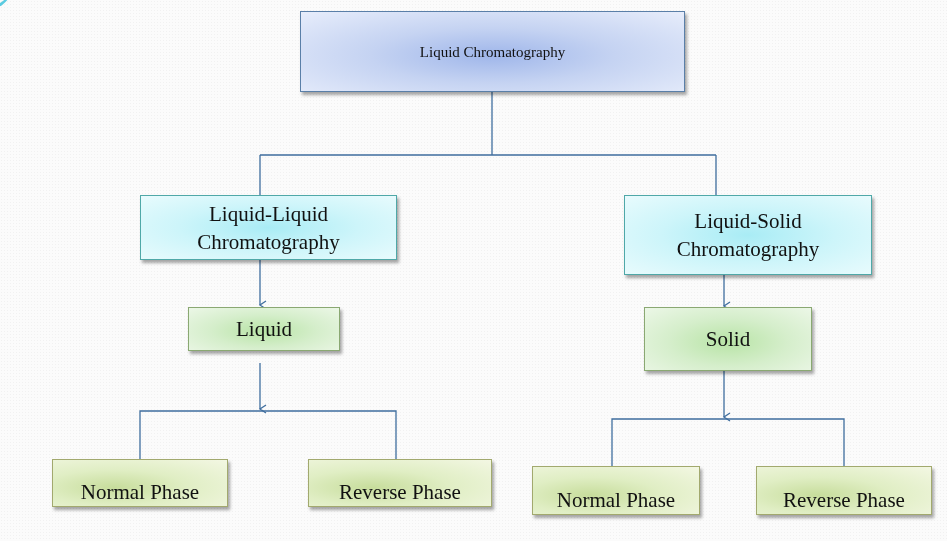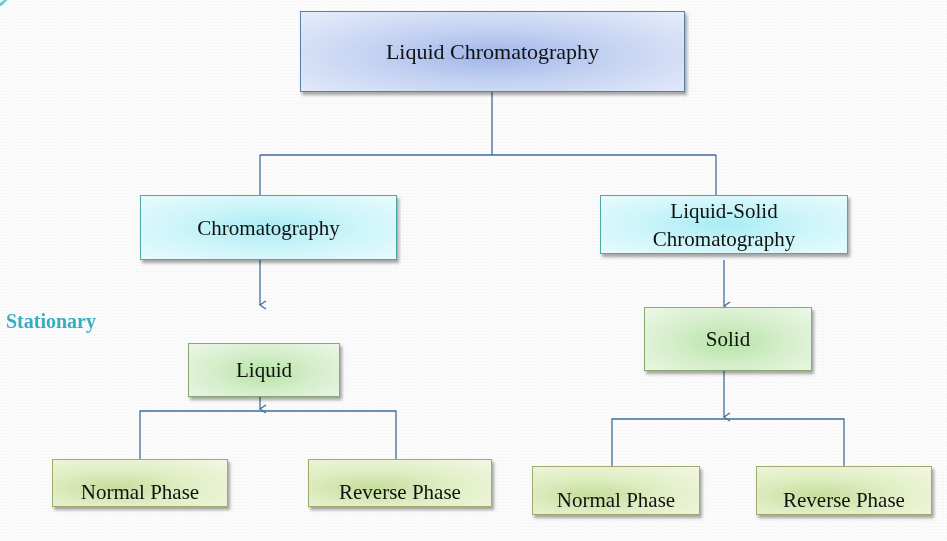--- a/index.html
+++ b/index.html
@@ -18,21 +18,21 @@
   svg.connectors { position: absolute; left: 0; top: 0; width: 947px; height: 541px; }
   .node {
     position: absolute; box-sizing: border-box;
     display: flex; align-items: center; justify-content: center; text-align: center;
     color: #111; font-size: 21px; line-height: 28px;
     box-shadow: 2px 3px 3px rgba(0,0,0,0.35);
   }
   .node.root {
     border: 1.5px solid #5a7fa8;
     background: radial-gradient(ellipse at 50% 55%, #9fb6ea 0%, #c5d3f2 45%, #e7edfb 100%);
-    font-size: 22px;
+    font-size: 15px;
   }
   .node.cyan {
     border: 1.5px solid #4fa8a8;
     background: radial-gradient(ellipse at 50% 50%, #a9ecf5 0%, #cdf5fa 50%, #e8fbfd 100%);
   }
   .node.green {
     border: 1.5px solid #8aa872;
     background: radial-gradient(ellipse at 50% 55%, #b8e4a6 0%, #d5eecb 50%, #ecf7e7 100%);
   }
   .node.olive {
@@ -68,36 +68,36 @@
   <path d="M724,371 L724,417" stroke="#3f6e9e" stroke-width="1.3" fill="none" marker-end="url(#arrow)"></path>
   <path d="M612,466 L612,419 L844,419 L844,466" stroke="#3f6e9e" stroke-width="1.3" fill="none"></path>
 </svg>
 
 <div class="node root" style="left:300px; top:11px; width:385px; height:81px;">
   <span>Liquid Chromatography</span>
 </div>
 
 <div class="node cyan" style="left:140px; top:195px; width:257px; height:65px;">
   <div>
+    <div>Liquid-Liquid</div>
     <div>Chromatography</div>
   </div>
 </div>
 
-<div class="node cyan" style="left:600px; top:195px; width:248px; height:59px;">
+<div class="node cyan" style="left:624px; top:195px; width:248px; height:80px;">
   <div>
     <div>Liquid-Solid</div>
     <div>Chromatography</div>
   </div>
 </div>
 
 <div class="side-label">
-  <div>Stationary</div>
 </div>
 
-<div class="node green" style="left:188px; top:307px; width:152px; height:54px;margin-top:36px;">
+<div class="node green" style="left:188px; top:307px; width:152px; height:44px;">
   <span>Liquid</span>
 </div>
 
 <div class="node green" style="left:644px; top:307px; width:168px; height:64px;">
   <span>Solid</span>
 </div>
 
 <div class="node olive" style="left:52px; top:459px; width:176px; height:48px;">
   <span>Normal Phase</span>
 </div>

